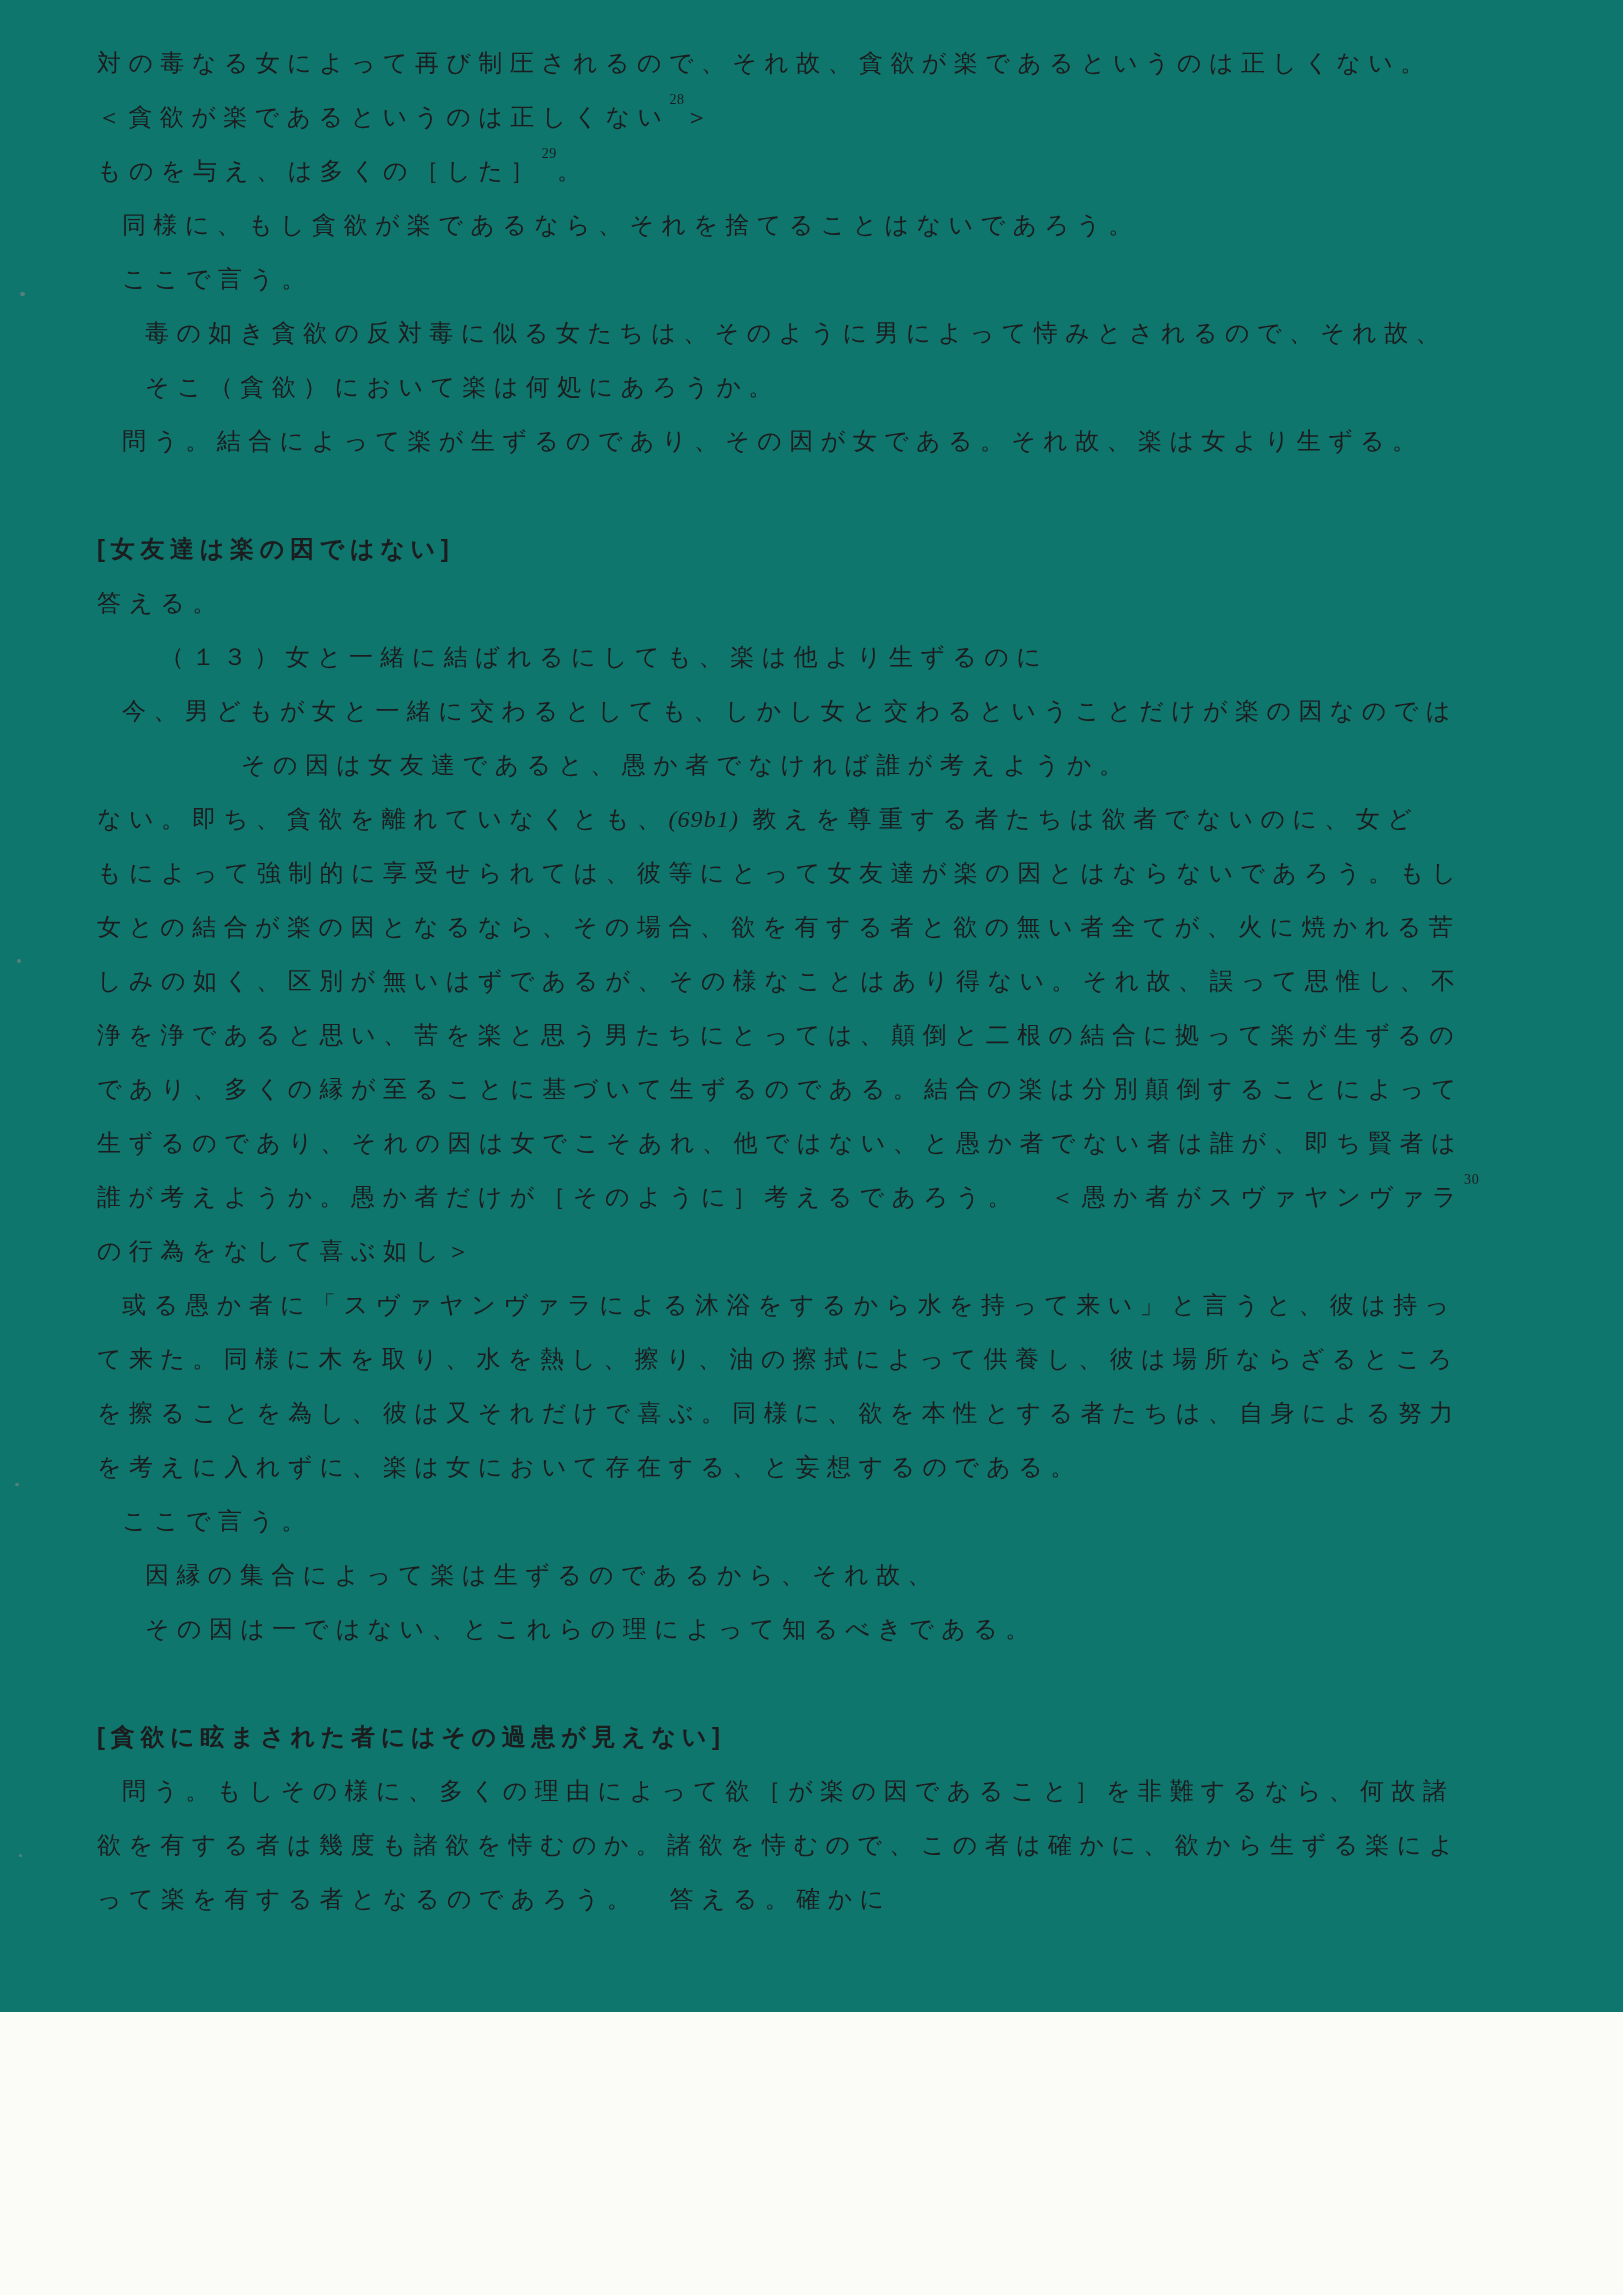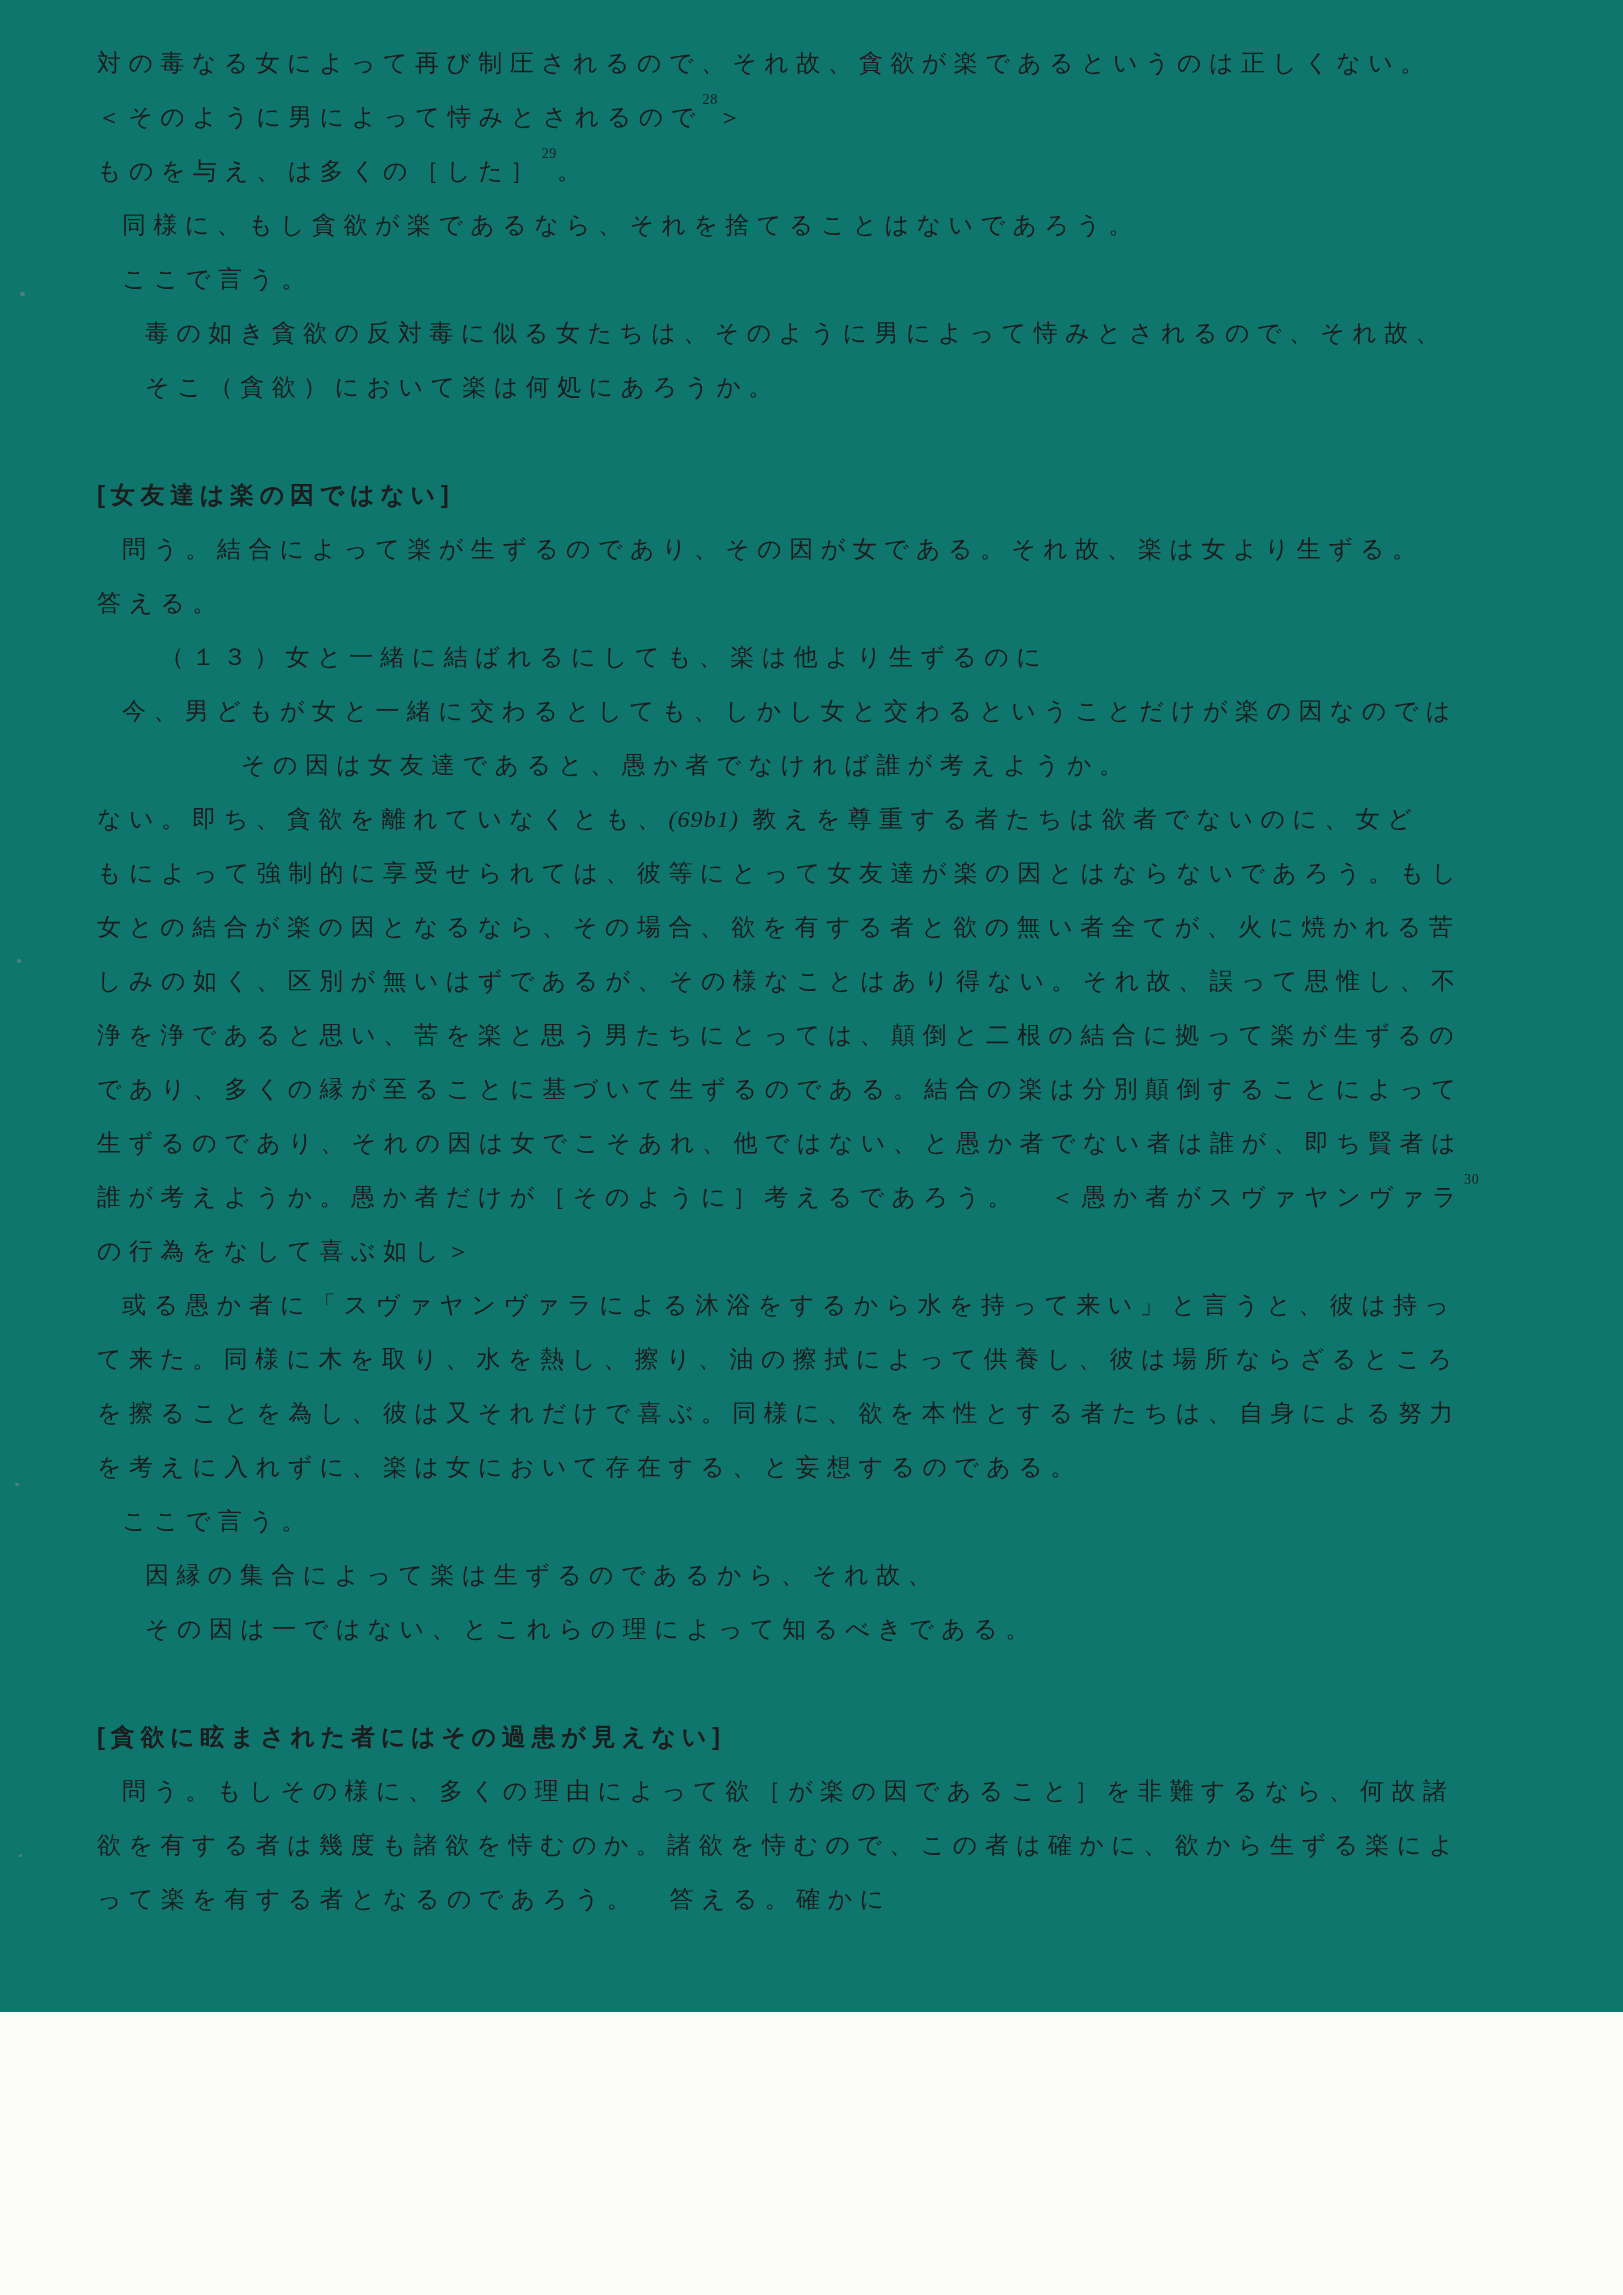--- a/index.html
+++ b/index.html
@@ -74,35 +74,35 @@
 
   <div class="speck" style="left:20.4px; top:292px; width:4.5px; height:4px;"></div>
   <div class="speck" style="left:17px; top:959px; width:4px; height:4px;"></div>
   <div class="speck" style="left:15.3px; top:1483px; width:4px; height:3.4px;"></div>
   <div class="speck" style="left:18.7px; top:1854px; width:3.4px; height:3.4px;"></div>
 
   <main class="content">
 
     <div class="line">対の毒なる女によって再び制圧されるので、それ故、貪欲が楽であるというのは正しくない。</div>
 
-    <div class="line"><span>＜そのように男によって恃みとされるので</span><sup class="fn">28</sup><span>＞</span></div>
+    <div class="line"><span>＜貪欲が楽であるというのは正しくない</span><sup class="fn">28</sup><span>＞</span></div>
 
 
     <div class="line"><span>ものを与え、は多くの［した］</span><sup class="fn">29</sup><span>。</span></div>
 
     <div class="line ind1">同様に、もし貪欲が楽であるなら、それを捨てることはないであろう。</div>
 
     <div class="line ind1">ここで言う。</div>
 
     <div class="lines verse">毒の如き貪欲の反対毒に似る女たちは、そのように男によって恃みとされるので、それ故、
 そこ（貪欲）において楽は何処にあろうか。</div>
 
+    <div class="line ind1">問う。結合によって楽が生ずるのであり、その因が女である。それ故、楽は女より生ずる。</div>
+
     <div class="line sec-heading">[女友達は楽の因ではない]</div>
-
-    <div class="line ind1">問う。結合によって楽が生ずるのであり、その因が女である。それ故、楽は女より生ずる。</div>
     <div class="line">答える。</div>
 
     <div class="line v13-1">（１３）女と一緒に結ばれるにしても、楽は他より生ずるのに</div>
     <div class="line ind1">今、男どもが女と一緒に交わるとしても、しかし女と交わるということだけが楽の因なのでは</div>
 
     <div class="line v13-2">その因は女友達であると、愚か者でなければ誰が考えようか。</div>
 
     <div class="line"><span>ない。即ち、貪欲を離れていなくとも、</span><span class="obl">(69b1)</span><span> 教えを尊重する者たちは欲者でないのに、女ど</span></div>
 
     <div class="lines">もによって強制的に享受せられては、彼等にとって女友達が楽の因とはならないであろう。もし

